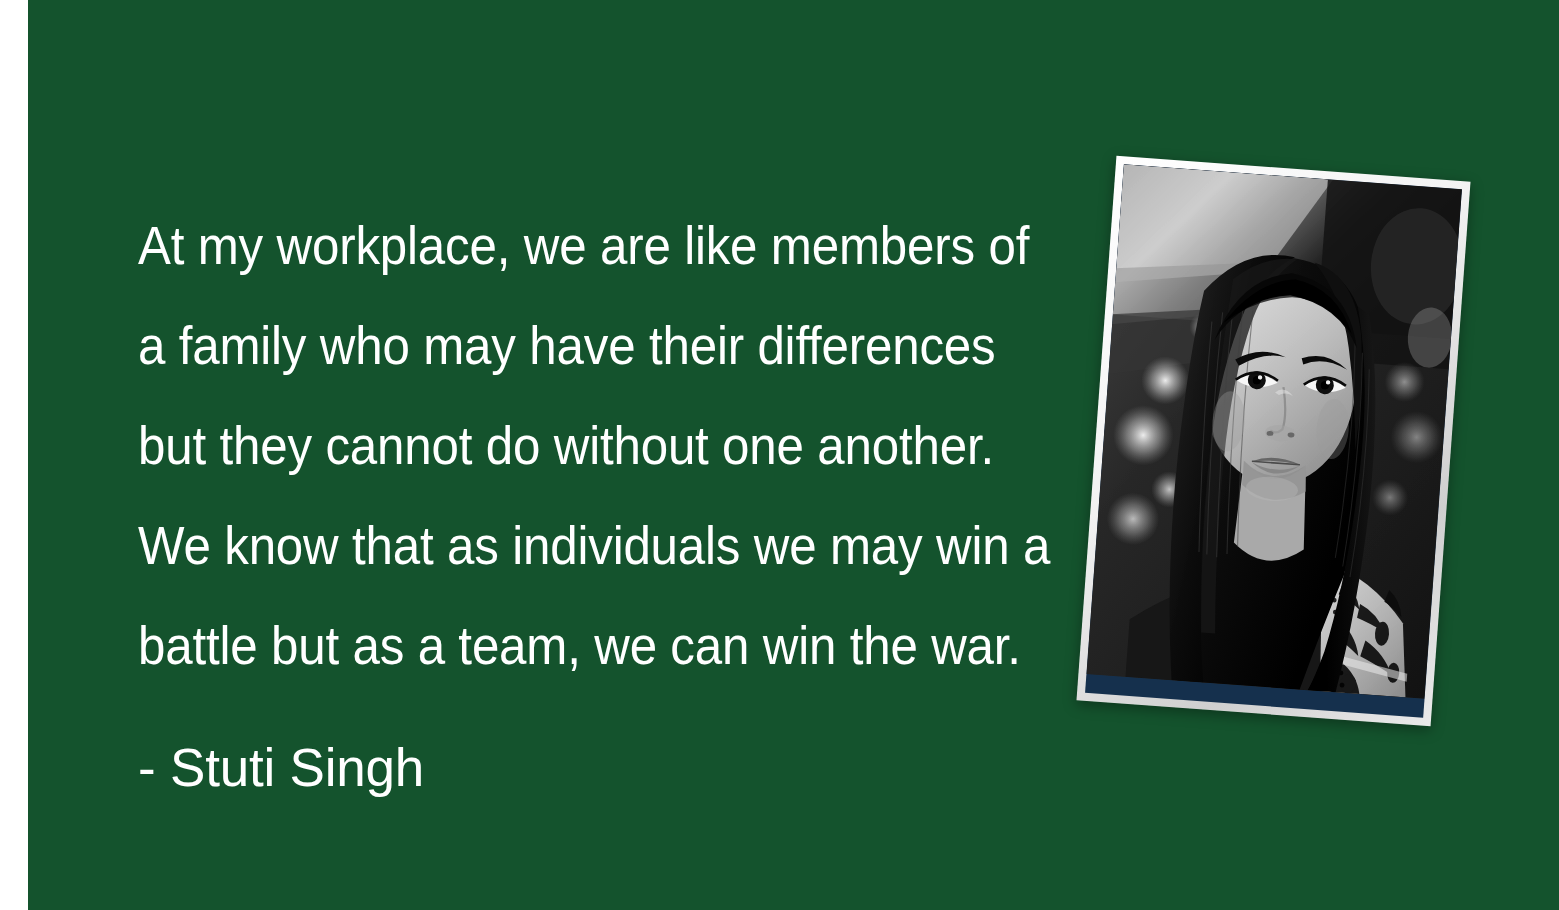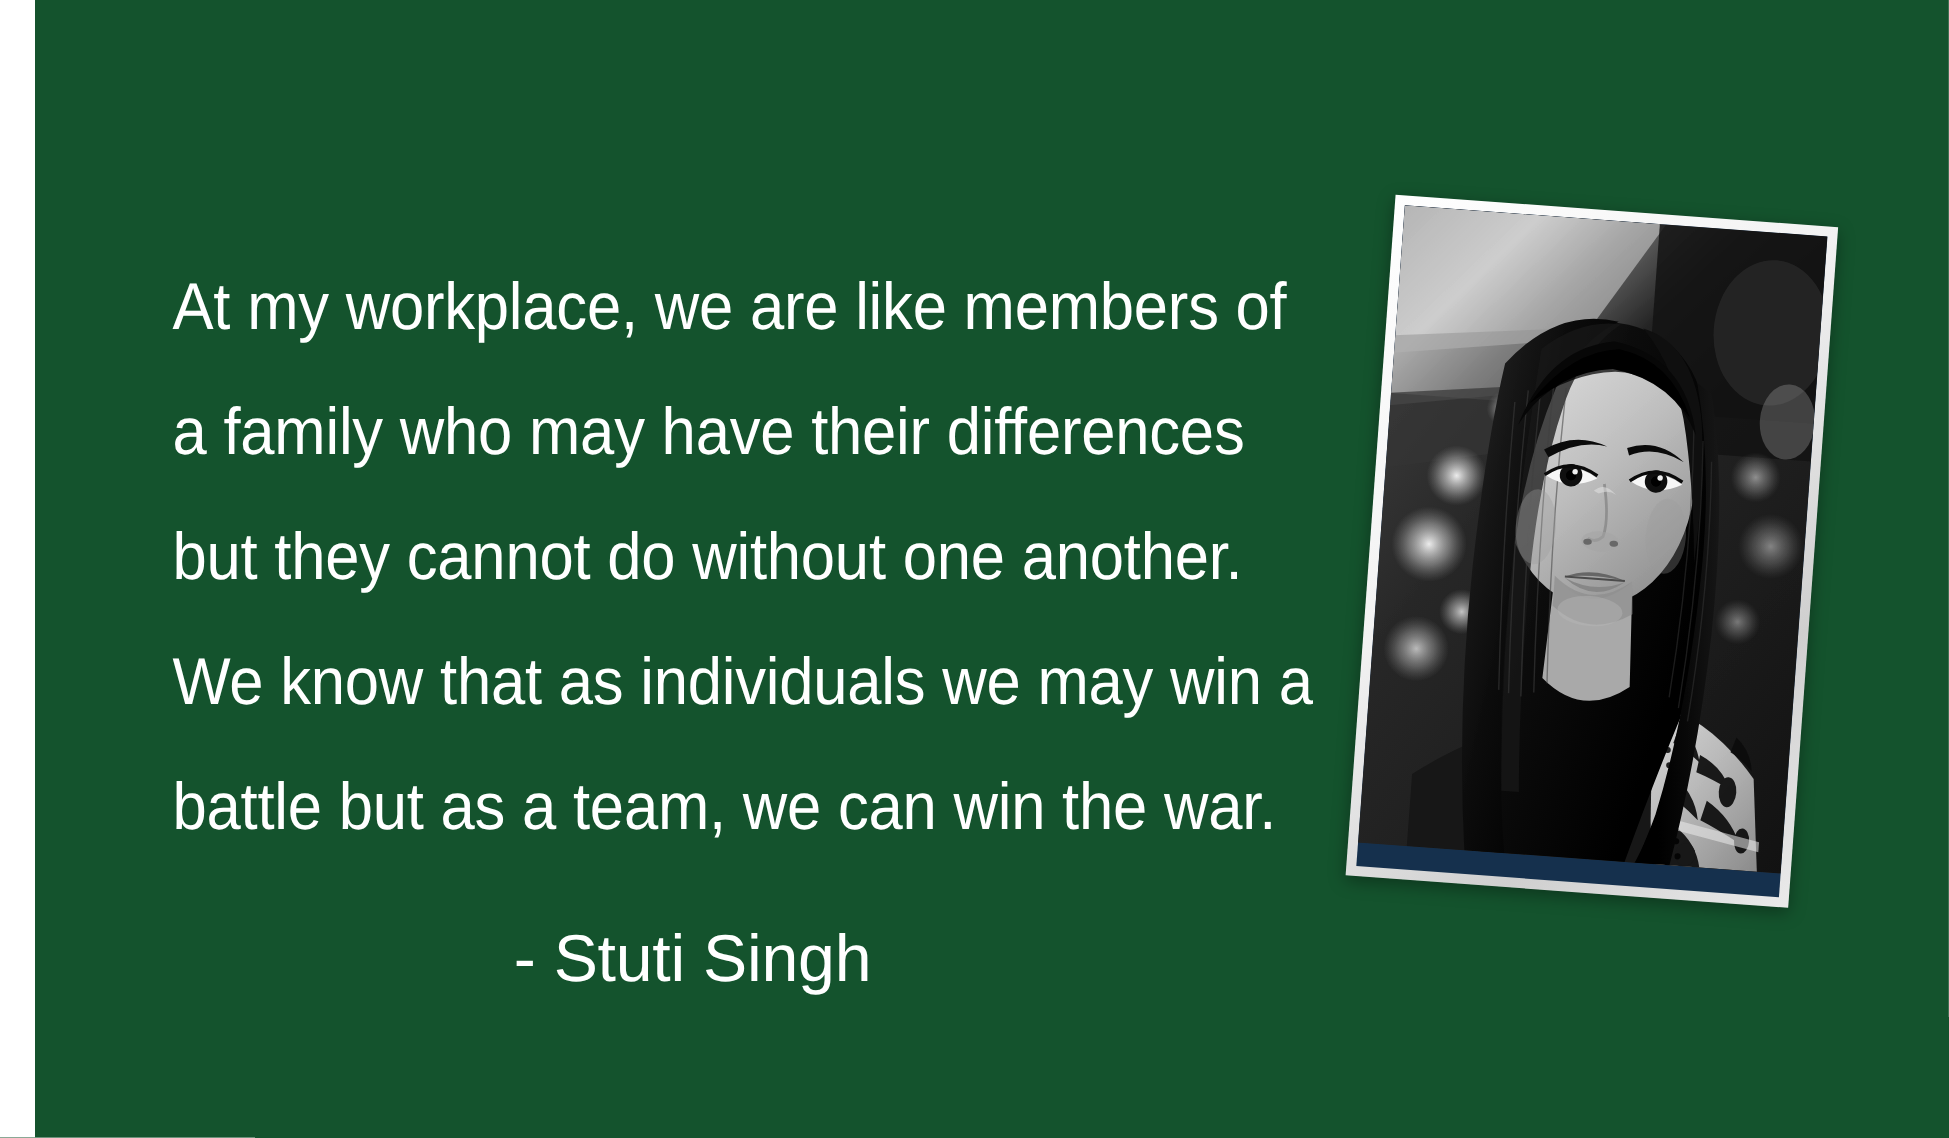--- a/index.html
+++ b/index.html
@@ -40,21 +40,21 @@
     line-height: 100px;
     letter-spacing: -0.2px;
     white-space: nowrap;
     transform: scaleX(0.93);
     transform-origin: left center;
   }
 
   .attribution {
     display: block;
     margin-top: 42px;
-    text-align: center;
+    text-align: left;
     color: #ffffff;
     font-family: "Liberation Sans Narrow", "Liberation Sans", "DejaVu Sans", sans-serif;
     font-size: 53px;
     font-weight: 400;
     line-height: 60px;
     letter-spacing: -0.2px;
     white-space: nowrap;
   }
 
   

